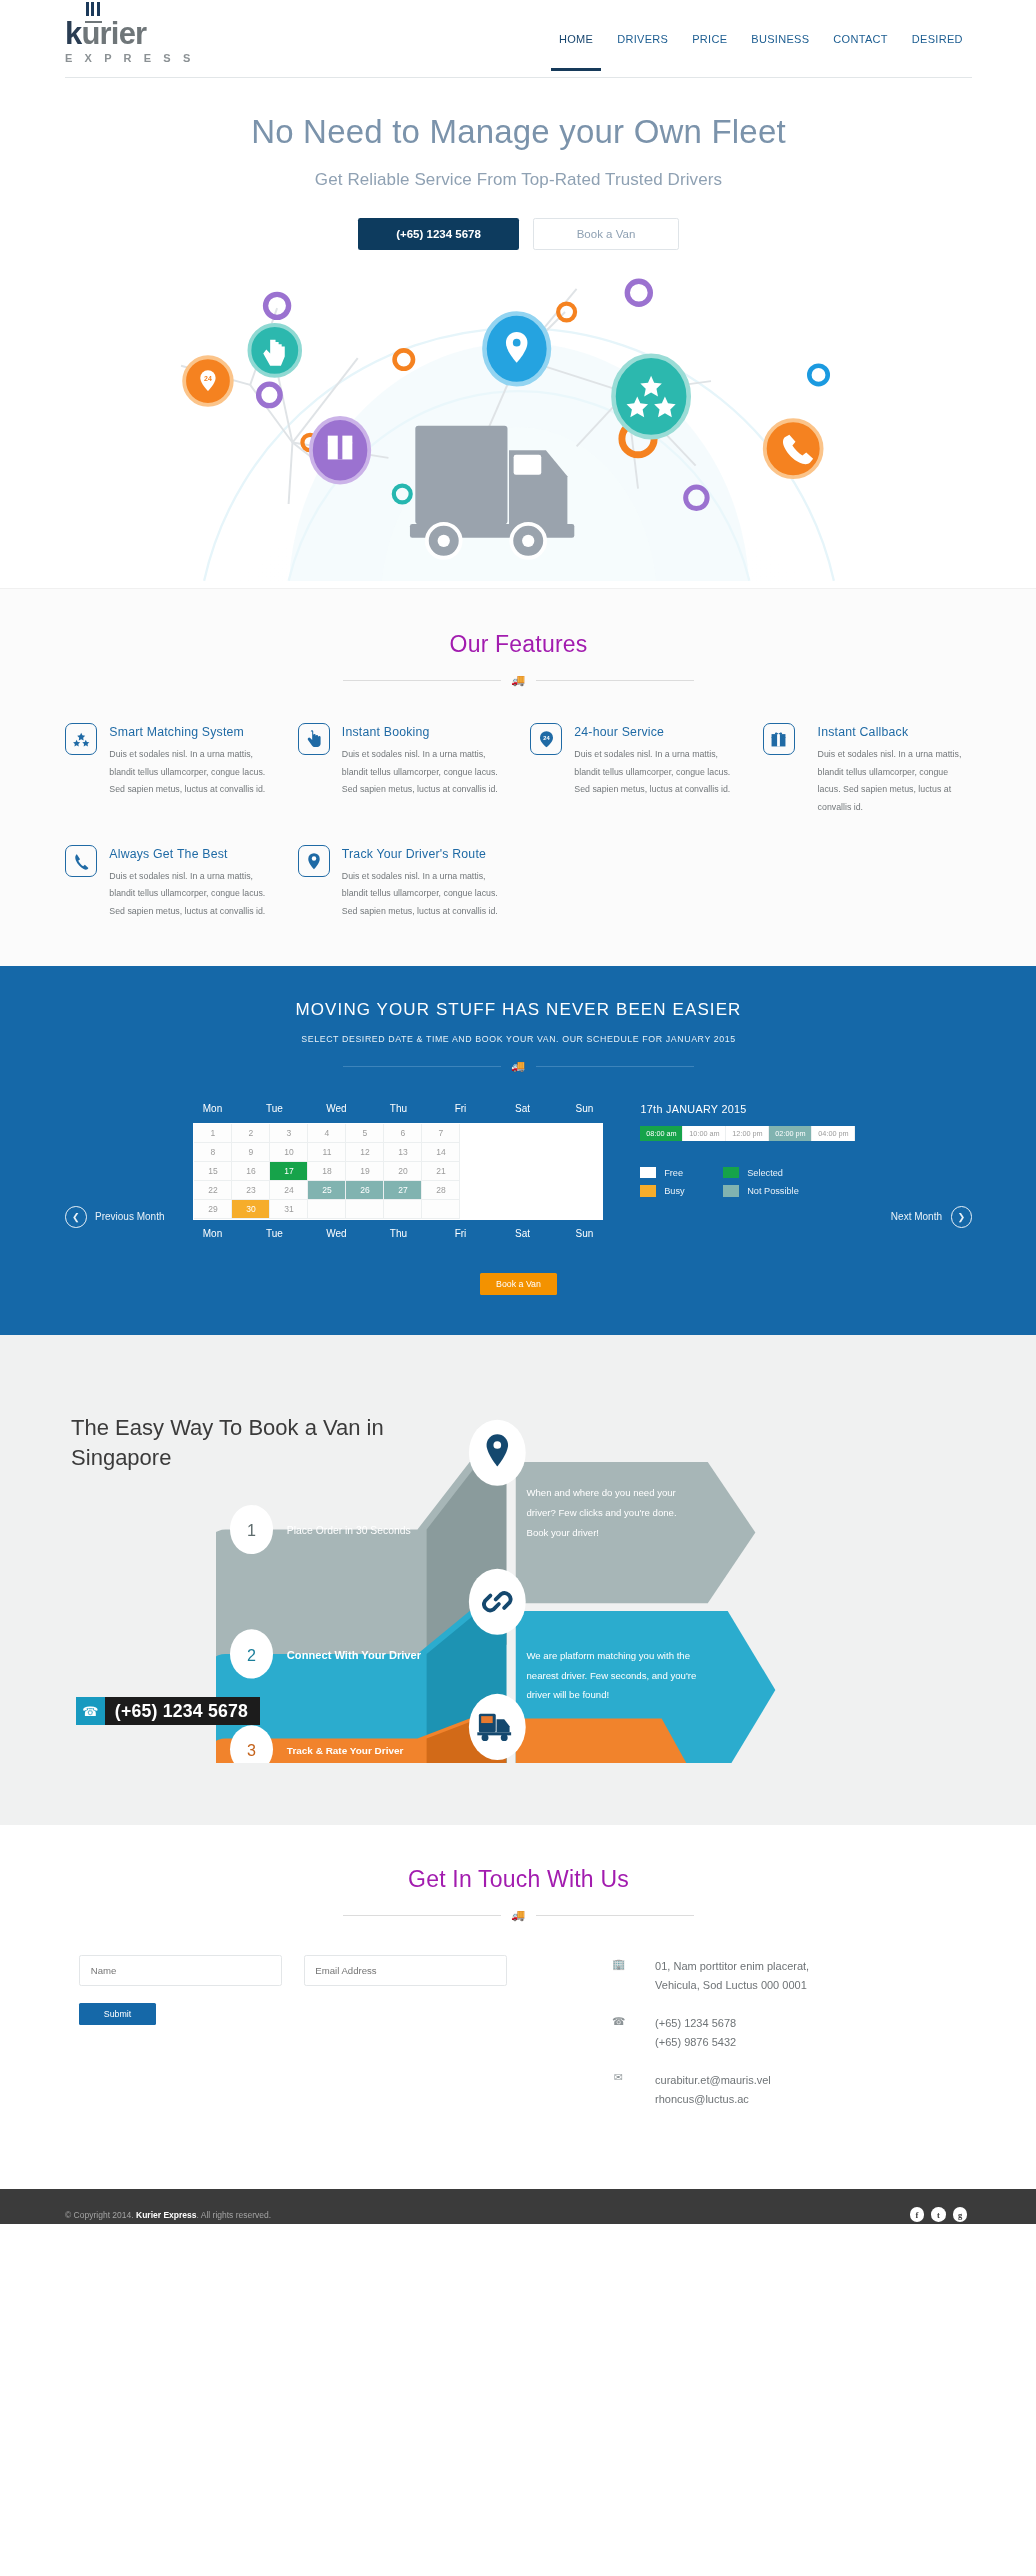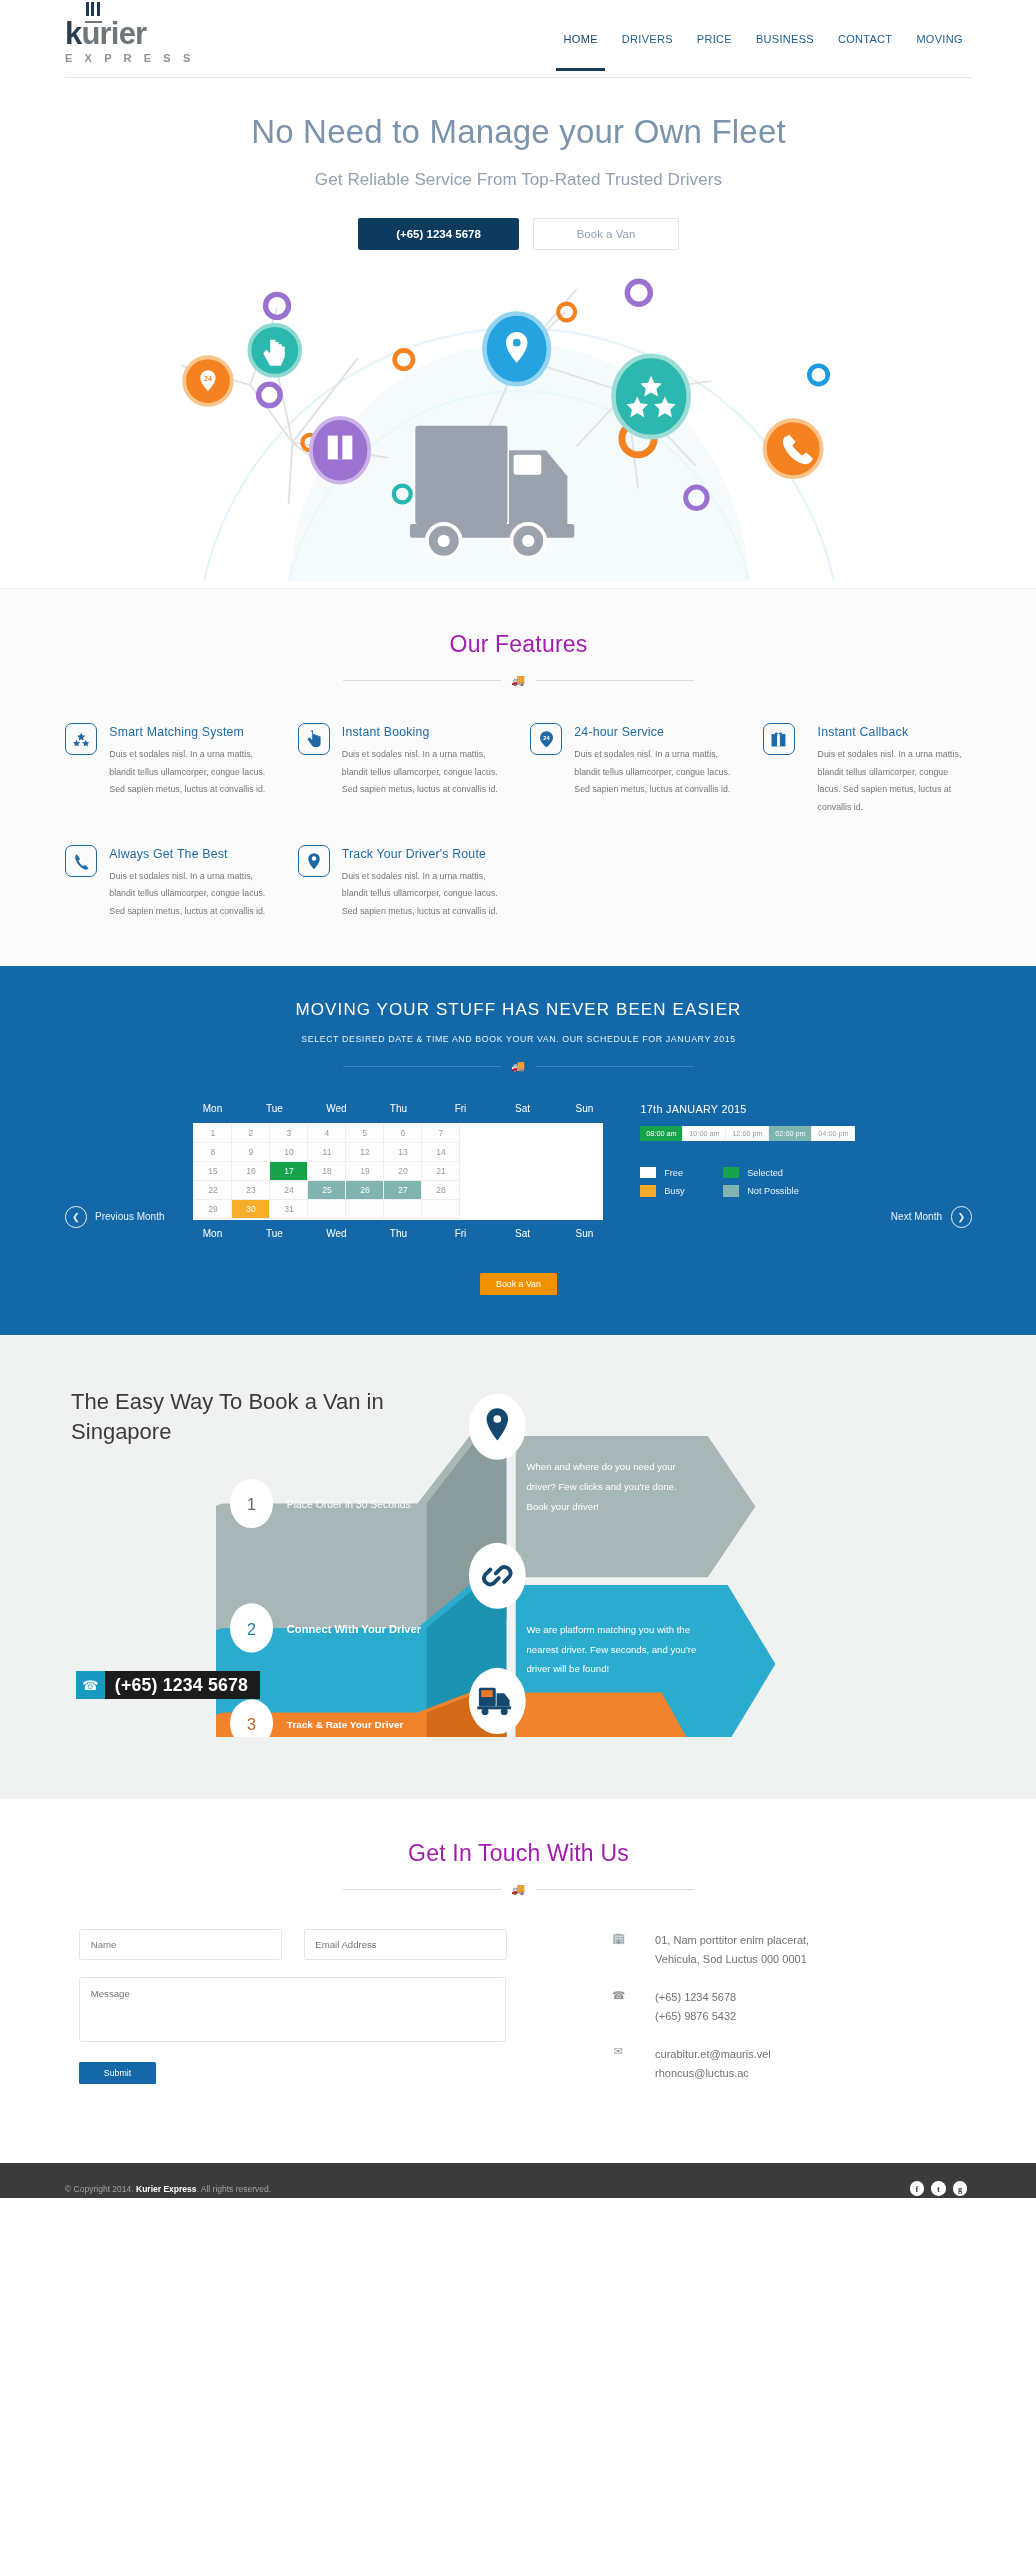--- a/index.html
+++ b/index.html
@@ -165,21 +165,21 @@
   .sw.busy { background: #f6ad2b; }
   .sw.npos { background: #81b3b0; }
   .book-btn-wrap { text-align: center; margin-top: 29px; }
   .btn-orange {
     display: inline-flex; align-items: center; justify-content: center;
     width: 77px; height: 21.5px; background: #f39200; color: #fff;
     font-size: 8.8px; border: none; border-radius: 1.5px; cursor: pointer;
   }
 
   
-  .steps-sec { background: #f0f1f1; padding: 46px 0 49px; position: relative; }
+  .steps-sec { background: #f0f1f1; padding: 72px 0 49px; position: relative; }
   .steps-inner { width: 907px; margin: 0 auto; position: relative; height: 369px; }
   .steps-title {
     font-size: 22px; font-weight: 400; color: #3b3b3b; line-height: 1.35;
     position: absolute; left: 6.1px; top: 6.1px; width: 330px;
   }
   .steps-svg { position: absolute; left: 151px; top: -4.6px; }
   .phone-badge {
     position: absolute; left: 10.8px; top: 290px;
     display: flex; align-items: stretch; height: 28.4px;
   }
@@ -253,21 +253,21 @@
           <span class="k">k</span><span>urier</span>
         </div>
         <div class="logo-sub">E X P R E S S</div>
       </div>
       <nav class="nav">
         <a href="#" class="active">HOME</a>
         <a href="#">DRIVERS</a>
         <a href="#">PRICE</a>
         <a href="#">BUSINESS</a>
         <a href="#">CONTACT</a>
-        <a href="#">MOVING</a>
+        <a href="#">DESIRED</a>
       </nav>
     </div>
     <div class="header-rule"></div>
   </header>
 
   <section class="hero">
     <h1>No Need to Manage your Own Fleet</h1>
     <h2>Get Reliable Service From Top-Rated Trusted Drivers</h2>
     <div class="hero-btns">
       <button class="btn-phone">(+65) 1234 5678</button>
@@ -664,21 +664,20 @@
       <span class="ic">🚚</span>
       <span class="ln"></span>
     </div>
 
     <div class="contact-grid">
       <div class="form-col">
         <div class="form-row">
           <input class="inp half" placeholder="Name" style="">
           <input class="inp half" placeholder="Email Address" style="">
         </div>
-        <textarea class="txt" placeholder="Message" style=""></textarea>
         <div>
           <button class="btn-submit">Submit</button>
         </div>
       </div>
 
       <div class="info-col">
         <div class="info-item">
           <span class="info-ic">🏢</span>
           <div class="info-txt">
             <div>01, Nam porttitor enim placerat,</div>

